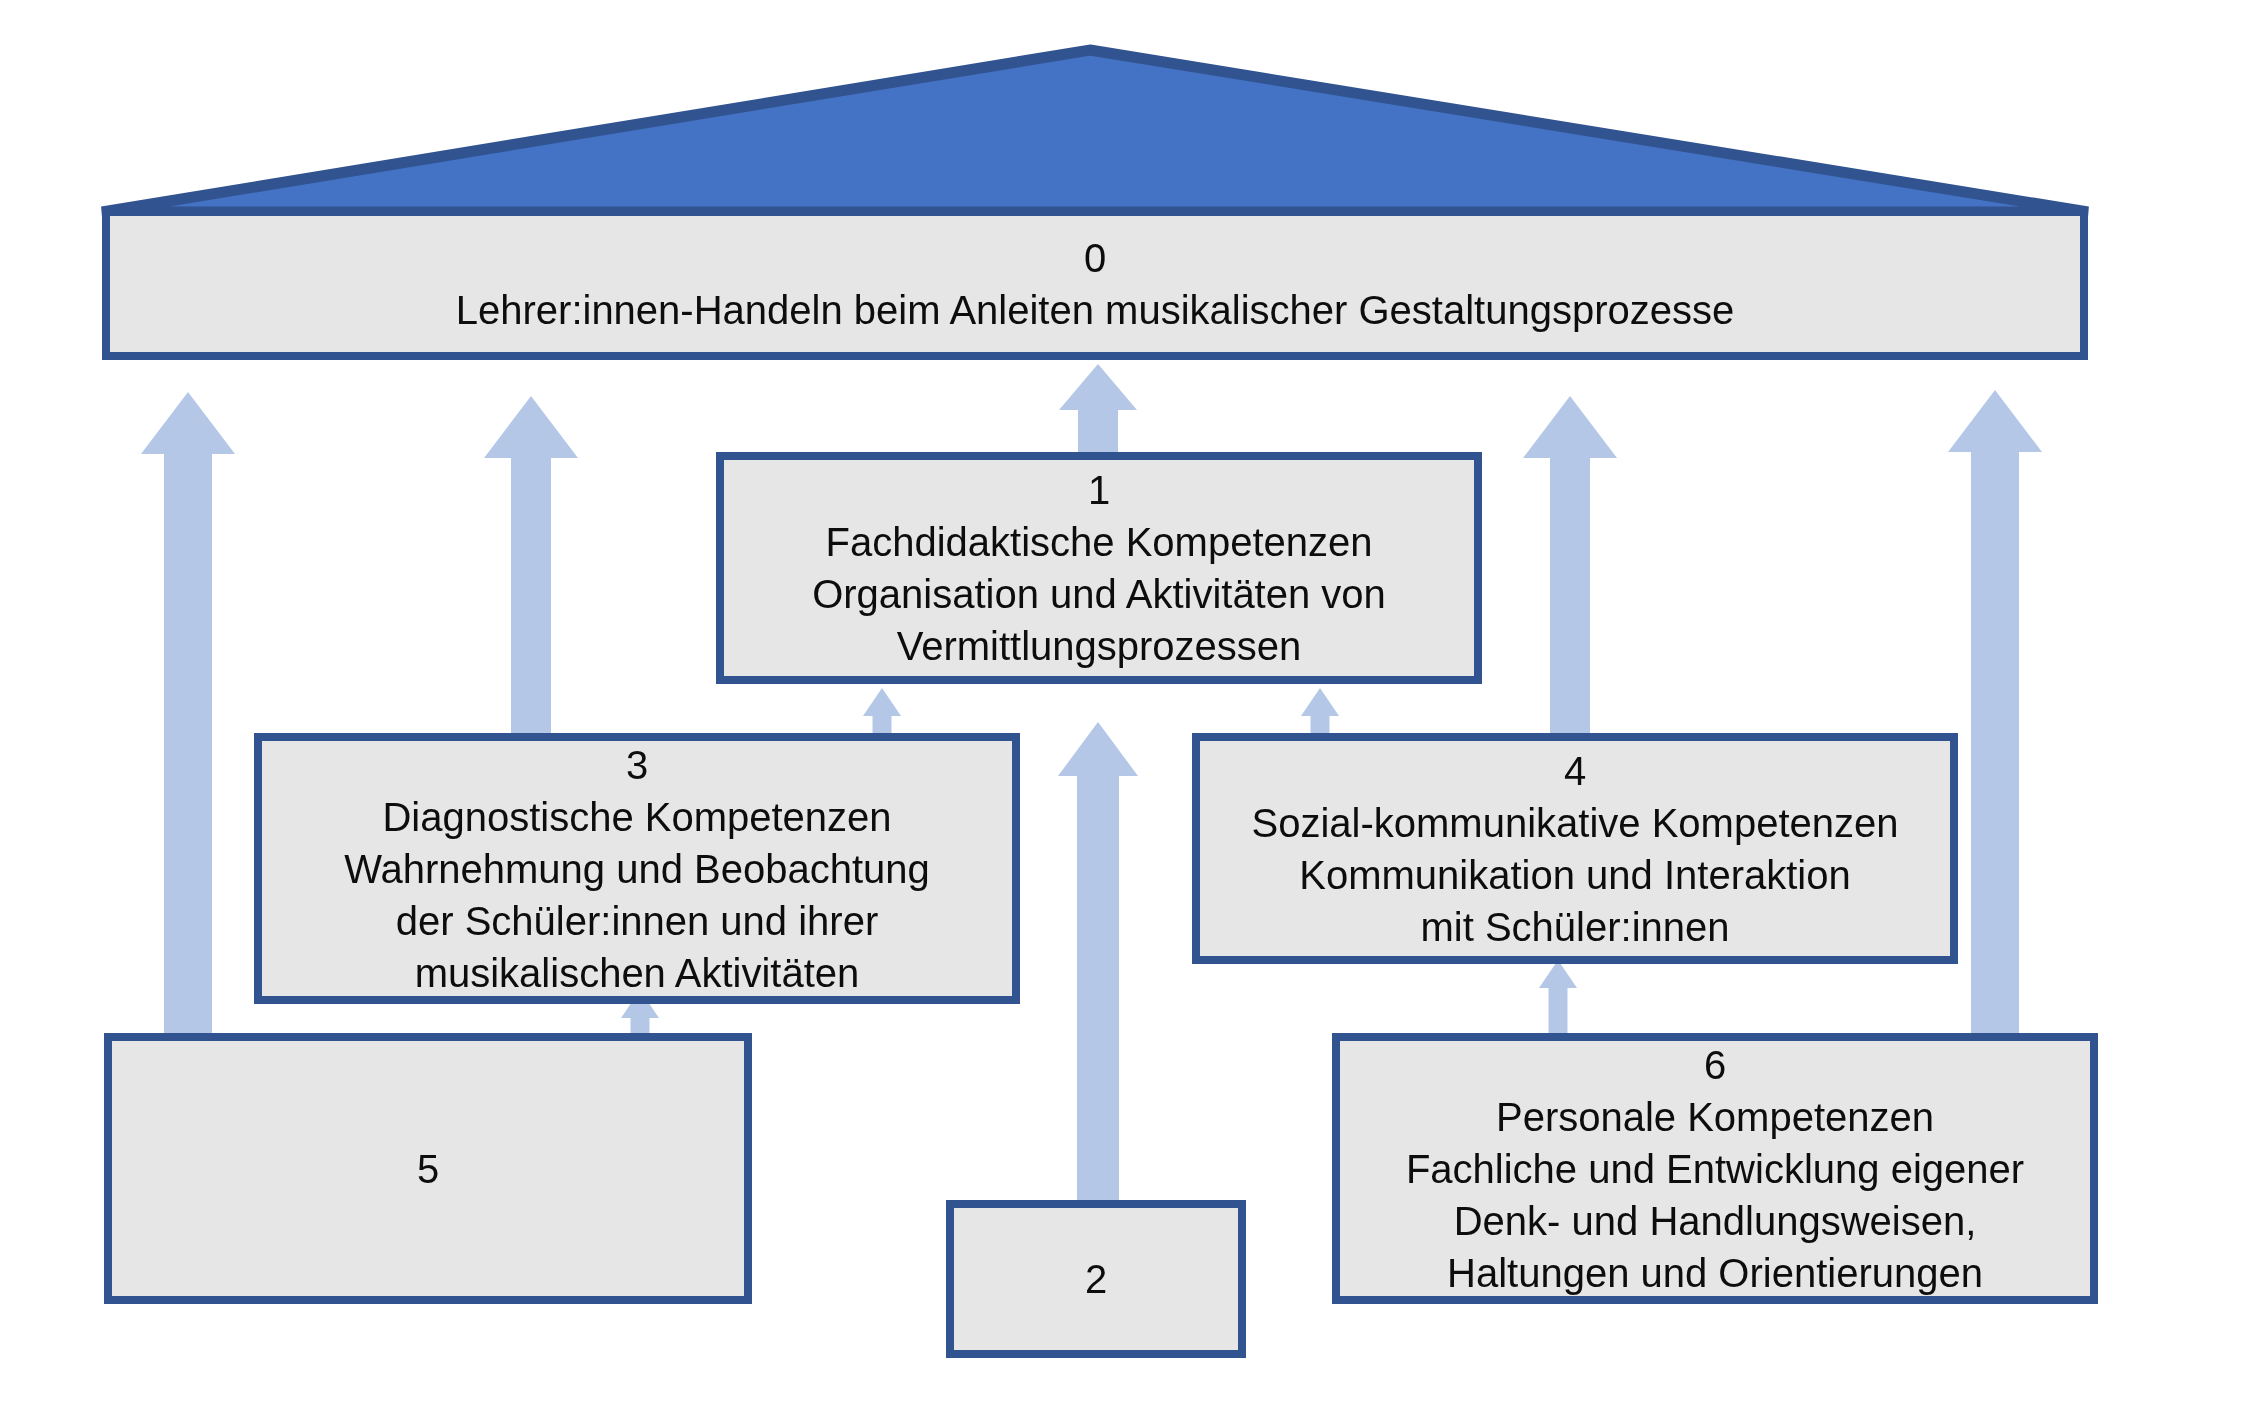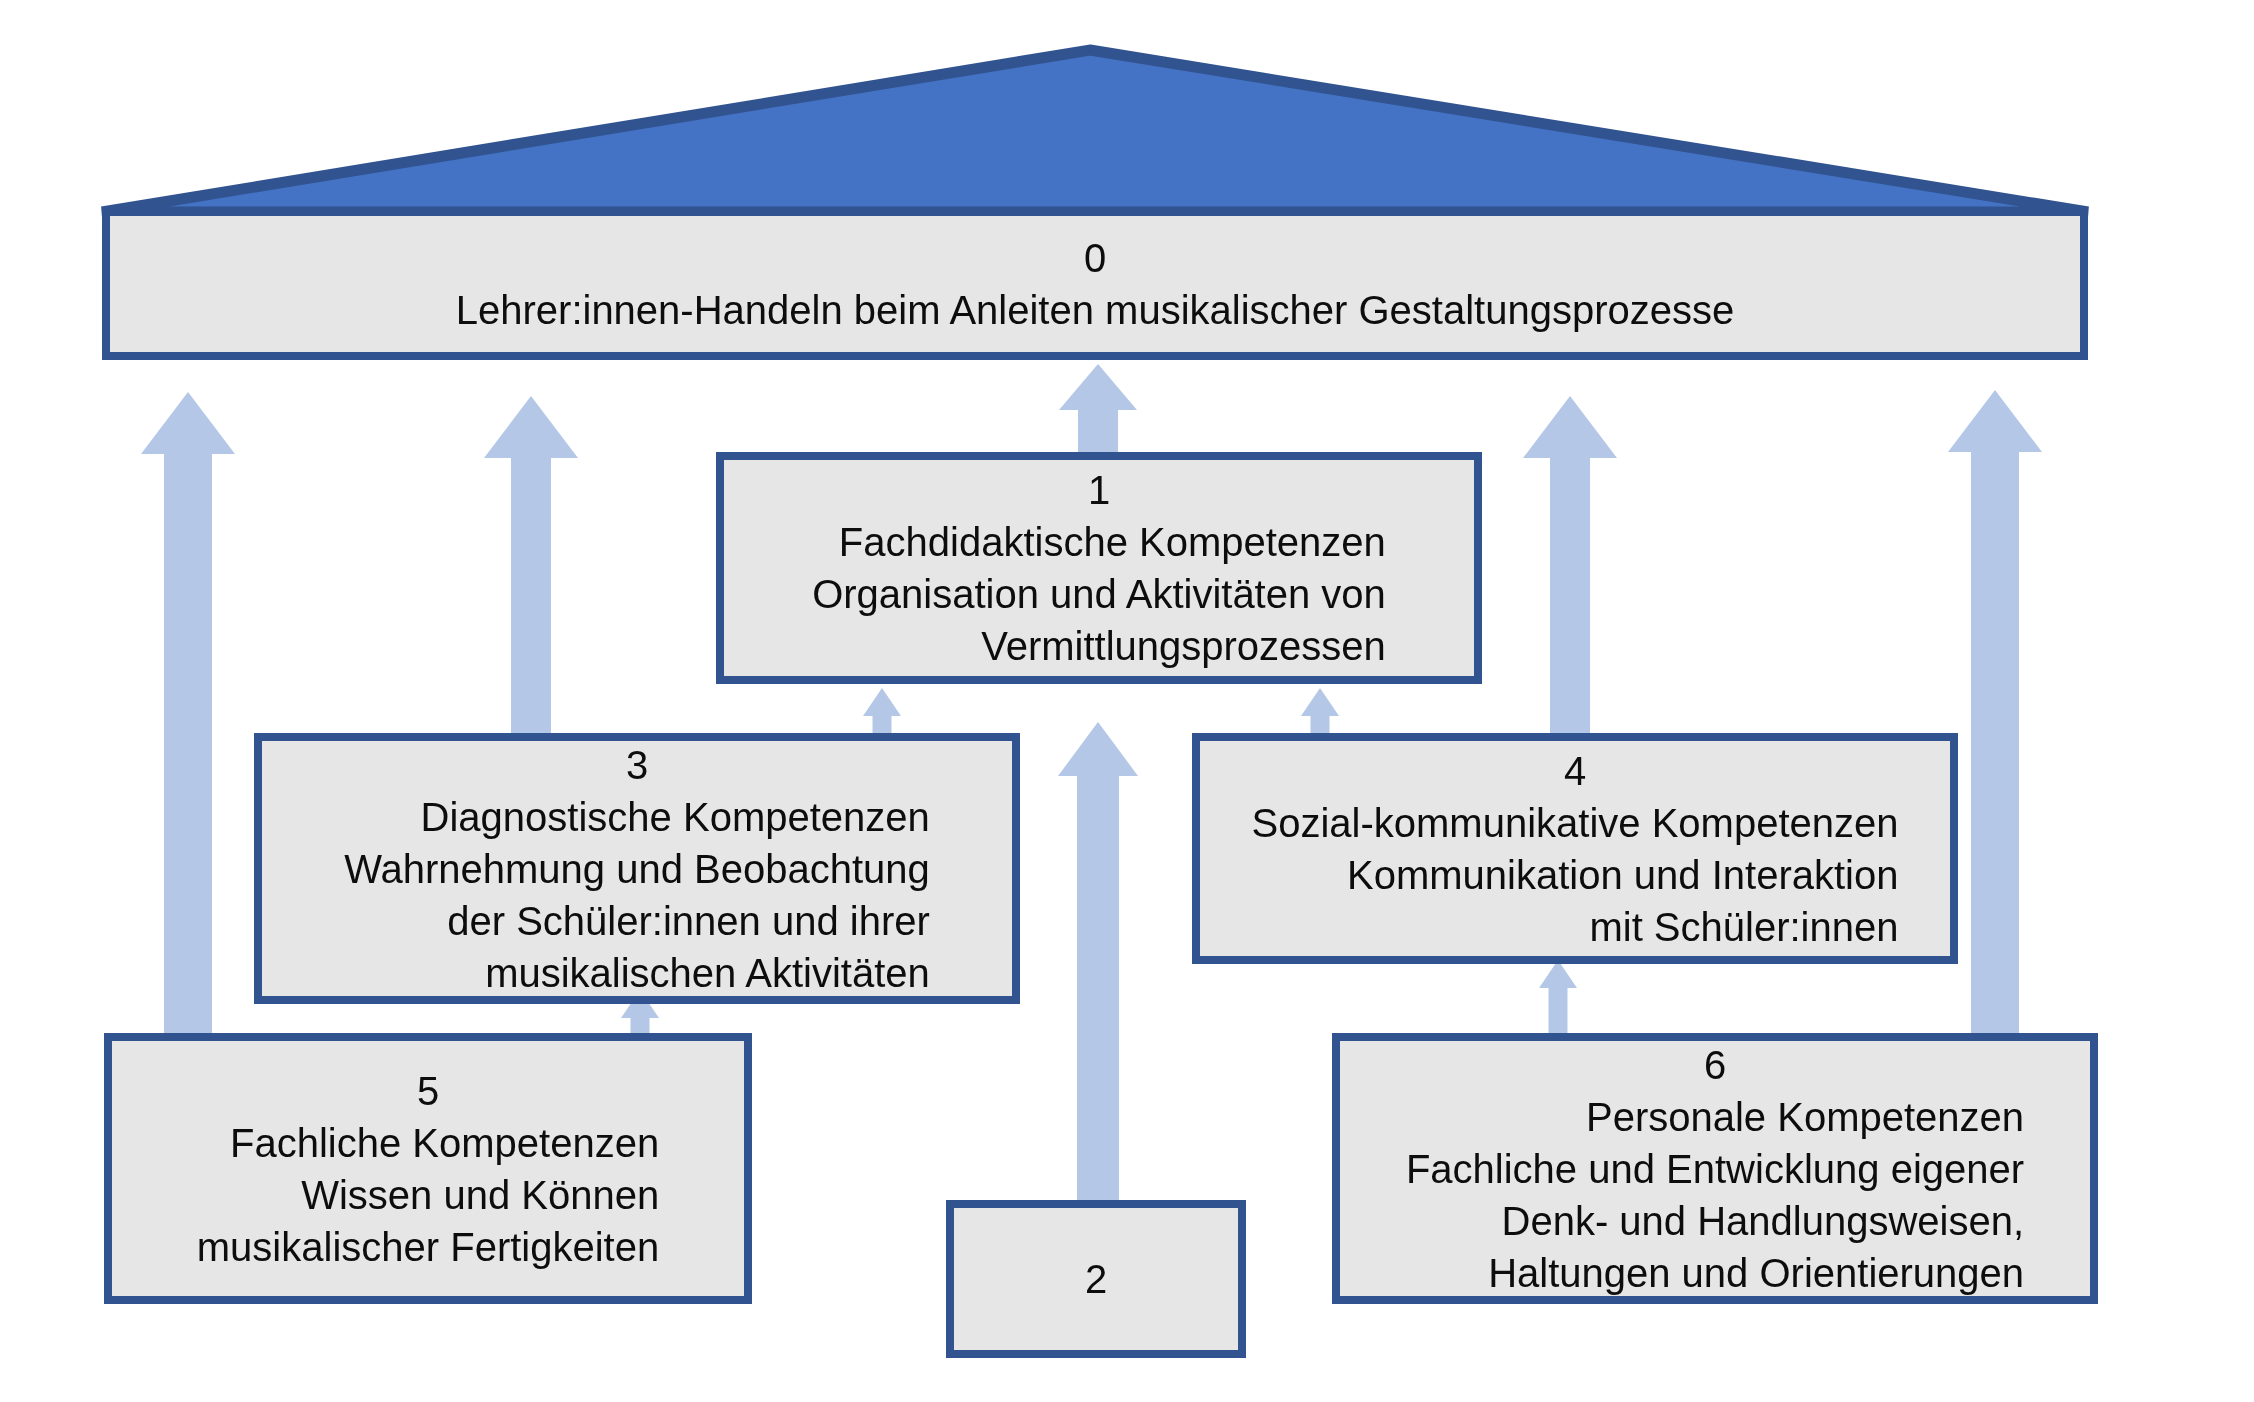--- a/index.html
+++ b/index.html
@@ -39,21 +39,20 @@
   }
   .box-num {
     display: block;
     line-height: 1.30;
     white-space: pre;
   }
   .box-text {
     display: block;
     line-height: 1.30;
     white-space: pre-line;
-    text-align: right;
   }
 </style>
 </head>
 <body>
 
 <div id="diagram-root">
 
   <svg class="diagram-svg" viewBox="0 0 2254 1402">
     <g id="roof-group">
       <polygon id="roof-shape" points="1090,50 2088,212 102,212" fill="#4472C4" stroke="#31538F" stroke-width="11" stroke-linejoin="miter"></polygon>
@@ -103,23 +102,20 @@
 musikalischen Aktivitäten</span>
       </div>
       <div class="box-label" style="left: 1192px; top: 733px; width: 766px; height: 231px; font-size: 40px; color: rgb(13, 13, 13);">
         <span class="box-num">4</span>
         <span class="box-text">Sozial-kommunikative Kompetenzen
 Kommunikation und Interaktion
 mit Schüler:innen</span>
       </div>
       <div class="box-label" style="left: 104px; top: 1033px; width: 648px; height: 271px; font-size: 40px; color: rgb(13, 13, 13);">
         <span class="box-num">5</span>
-        <span class="box-text">Fachliche Kompetenzen
-Wissen und Können
-musikalischer Fertigkeiten</span>
       </div>
       <div class="box-label" style="left: 1332px; top: 1033px; width: 766px; height: 271px; font-size: 40px; color: rgb(13, 13, 13);">
         <span class="box-num">6</span>
         <span class="box-text">Personale Kompetenzen
 Fachliche und Entwicklung eigener
 Denk- und Handlungsweisen,
 Haltungen und Orientierungen</span>
       </div>
     </div>
 

